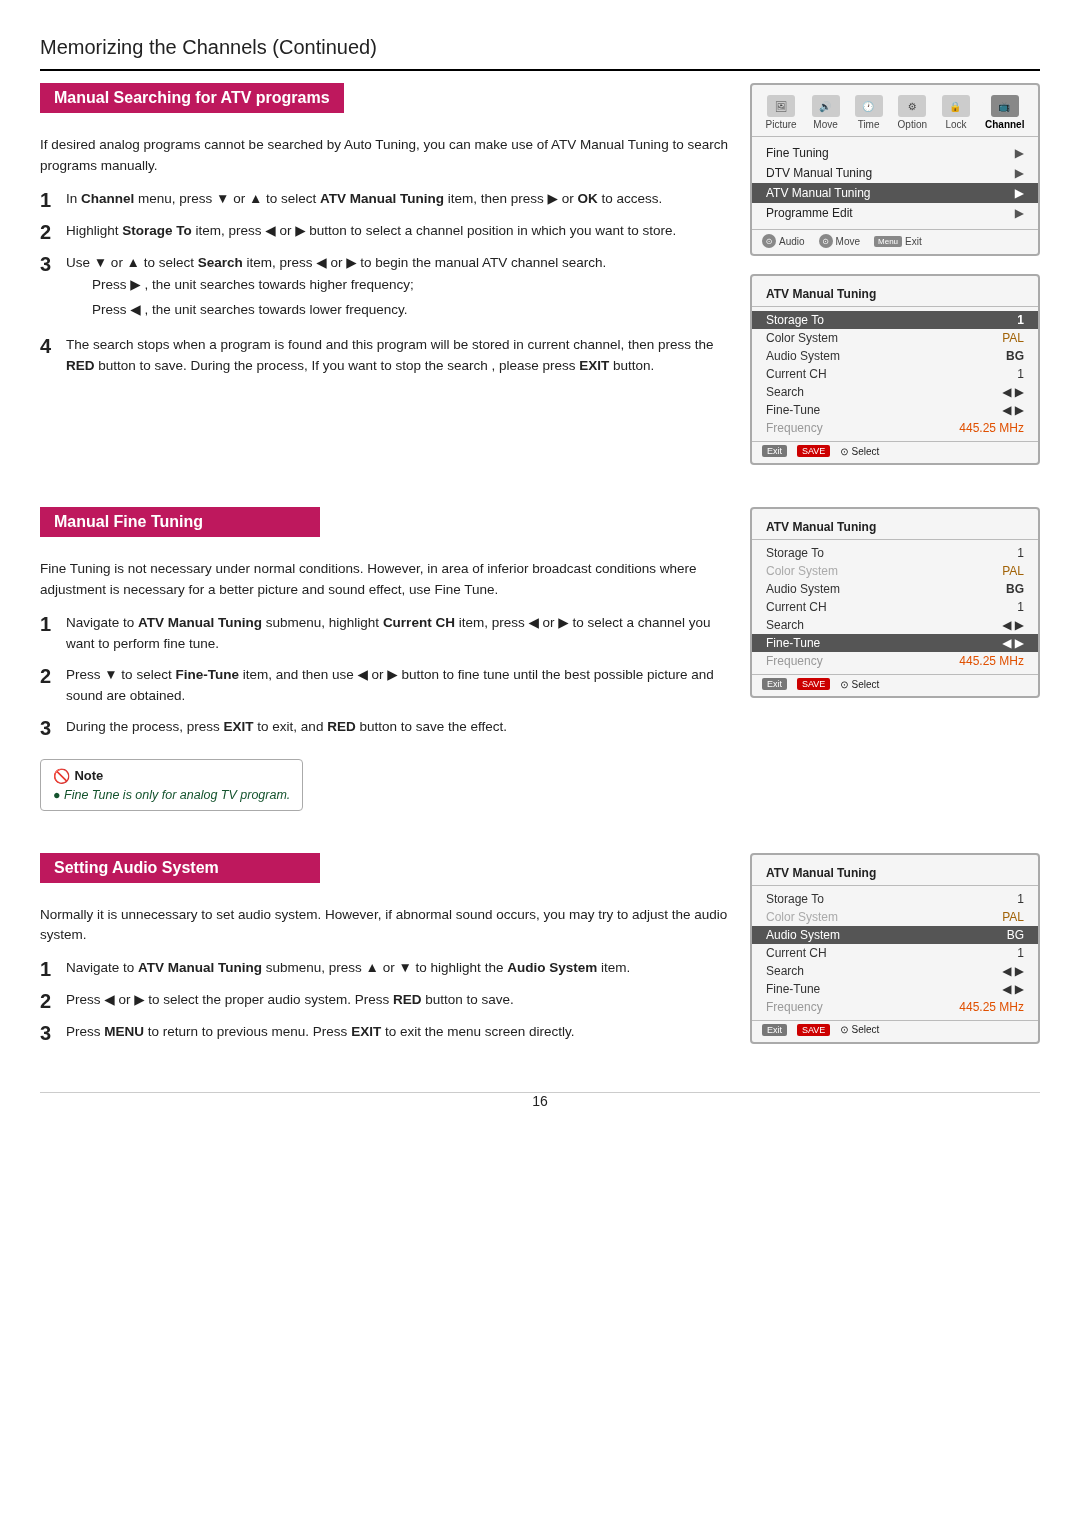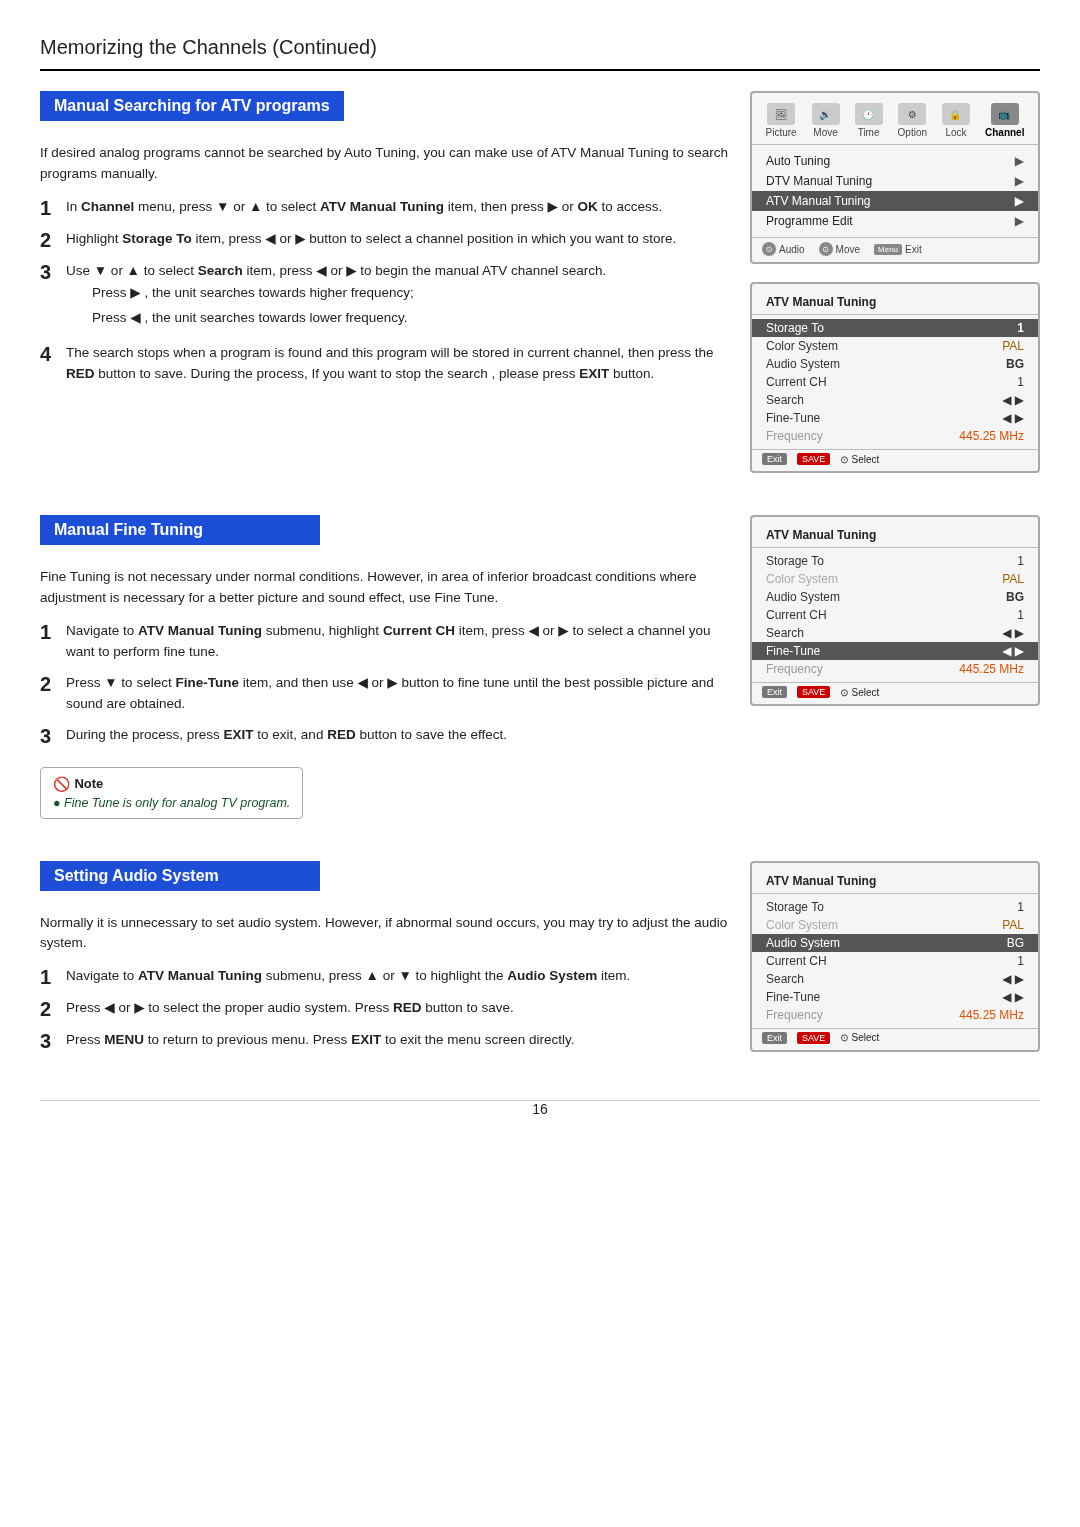--- a/index.html
+++ b/index.html
@@ -12,30 +12,30 @@
       color: #222;
       padding: 30px 40px;
     }
 
     
     .page-title {
       font-size: 26px;
       font-weight: bold;
       border-bottom: 2px solid #000;
       padding-bottom: 8px;
-      margin-bottom: 20px;
+      margin-bottom: 12px;
     }
     .page-title span {
       font-weight: normal;
       font-size: 20px;
     }
 
     
     .section-header {
-      background: #1d4ed8;
+      background: #be185d;
       color: #fff;
       font-size: 16px;
       font-weight: bold;
       padding: 6px 14px;
       margin-bottom: 14px;
       display: inline-block;
       min-width: 280px;
     }
 
     
@@ -337,21 +337,21 @@
         <div class="tv-icon-item">
           <div class="tv-icon-shape">🔒</div>
           <span>Lock</span>
         </div>
         <div class="tv-icon-item active-icon">
           <div class="tv-icon-shape active">📺</div>
           <span>Channel</span>
         </div>
       </div>
       <div class="tv-menu-row">
-        <span>Auto Tuning</span>
+        <span>Fine Tuning</span>
           <span class="arrow">▶</span>
       </div>
       <div class="tv-menu-row">
         <span>DTV Manual Tuning</span>
           <span class="arrow">▶</span>
       </div>
       <div class="tv-menu-row highlighted">
         <span>ATV Manual Tuning</span>
           <span class="arrow">▶</span>
       </div>

